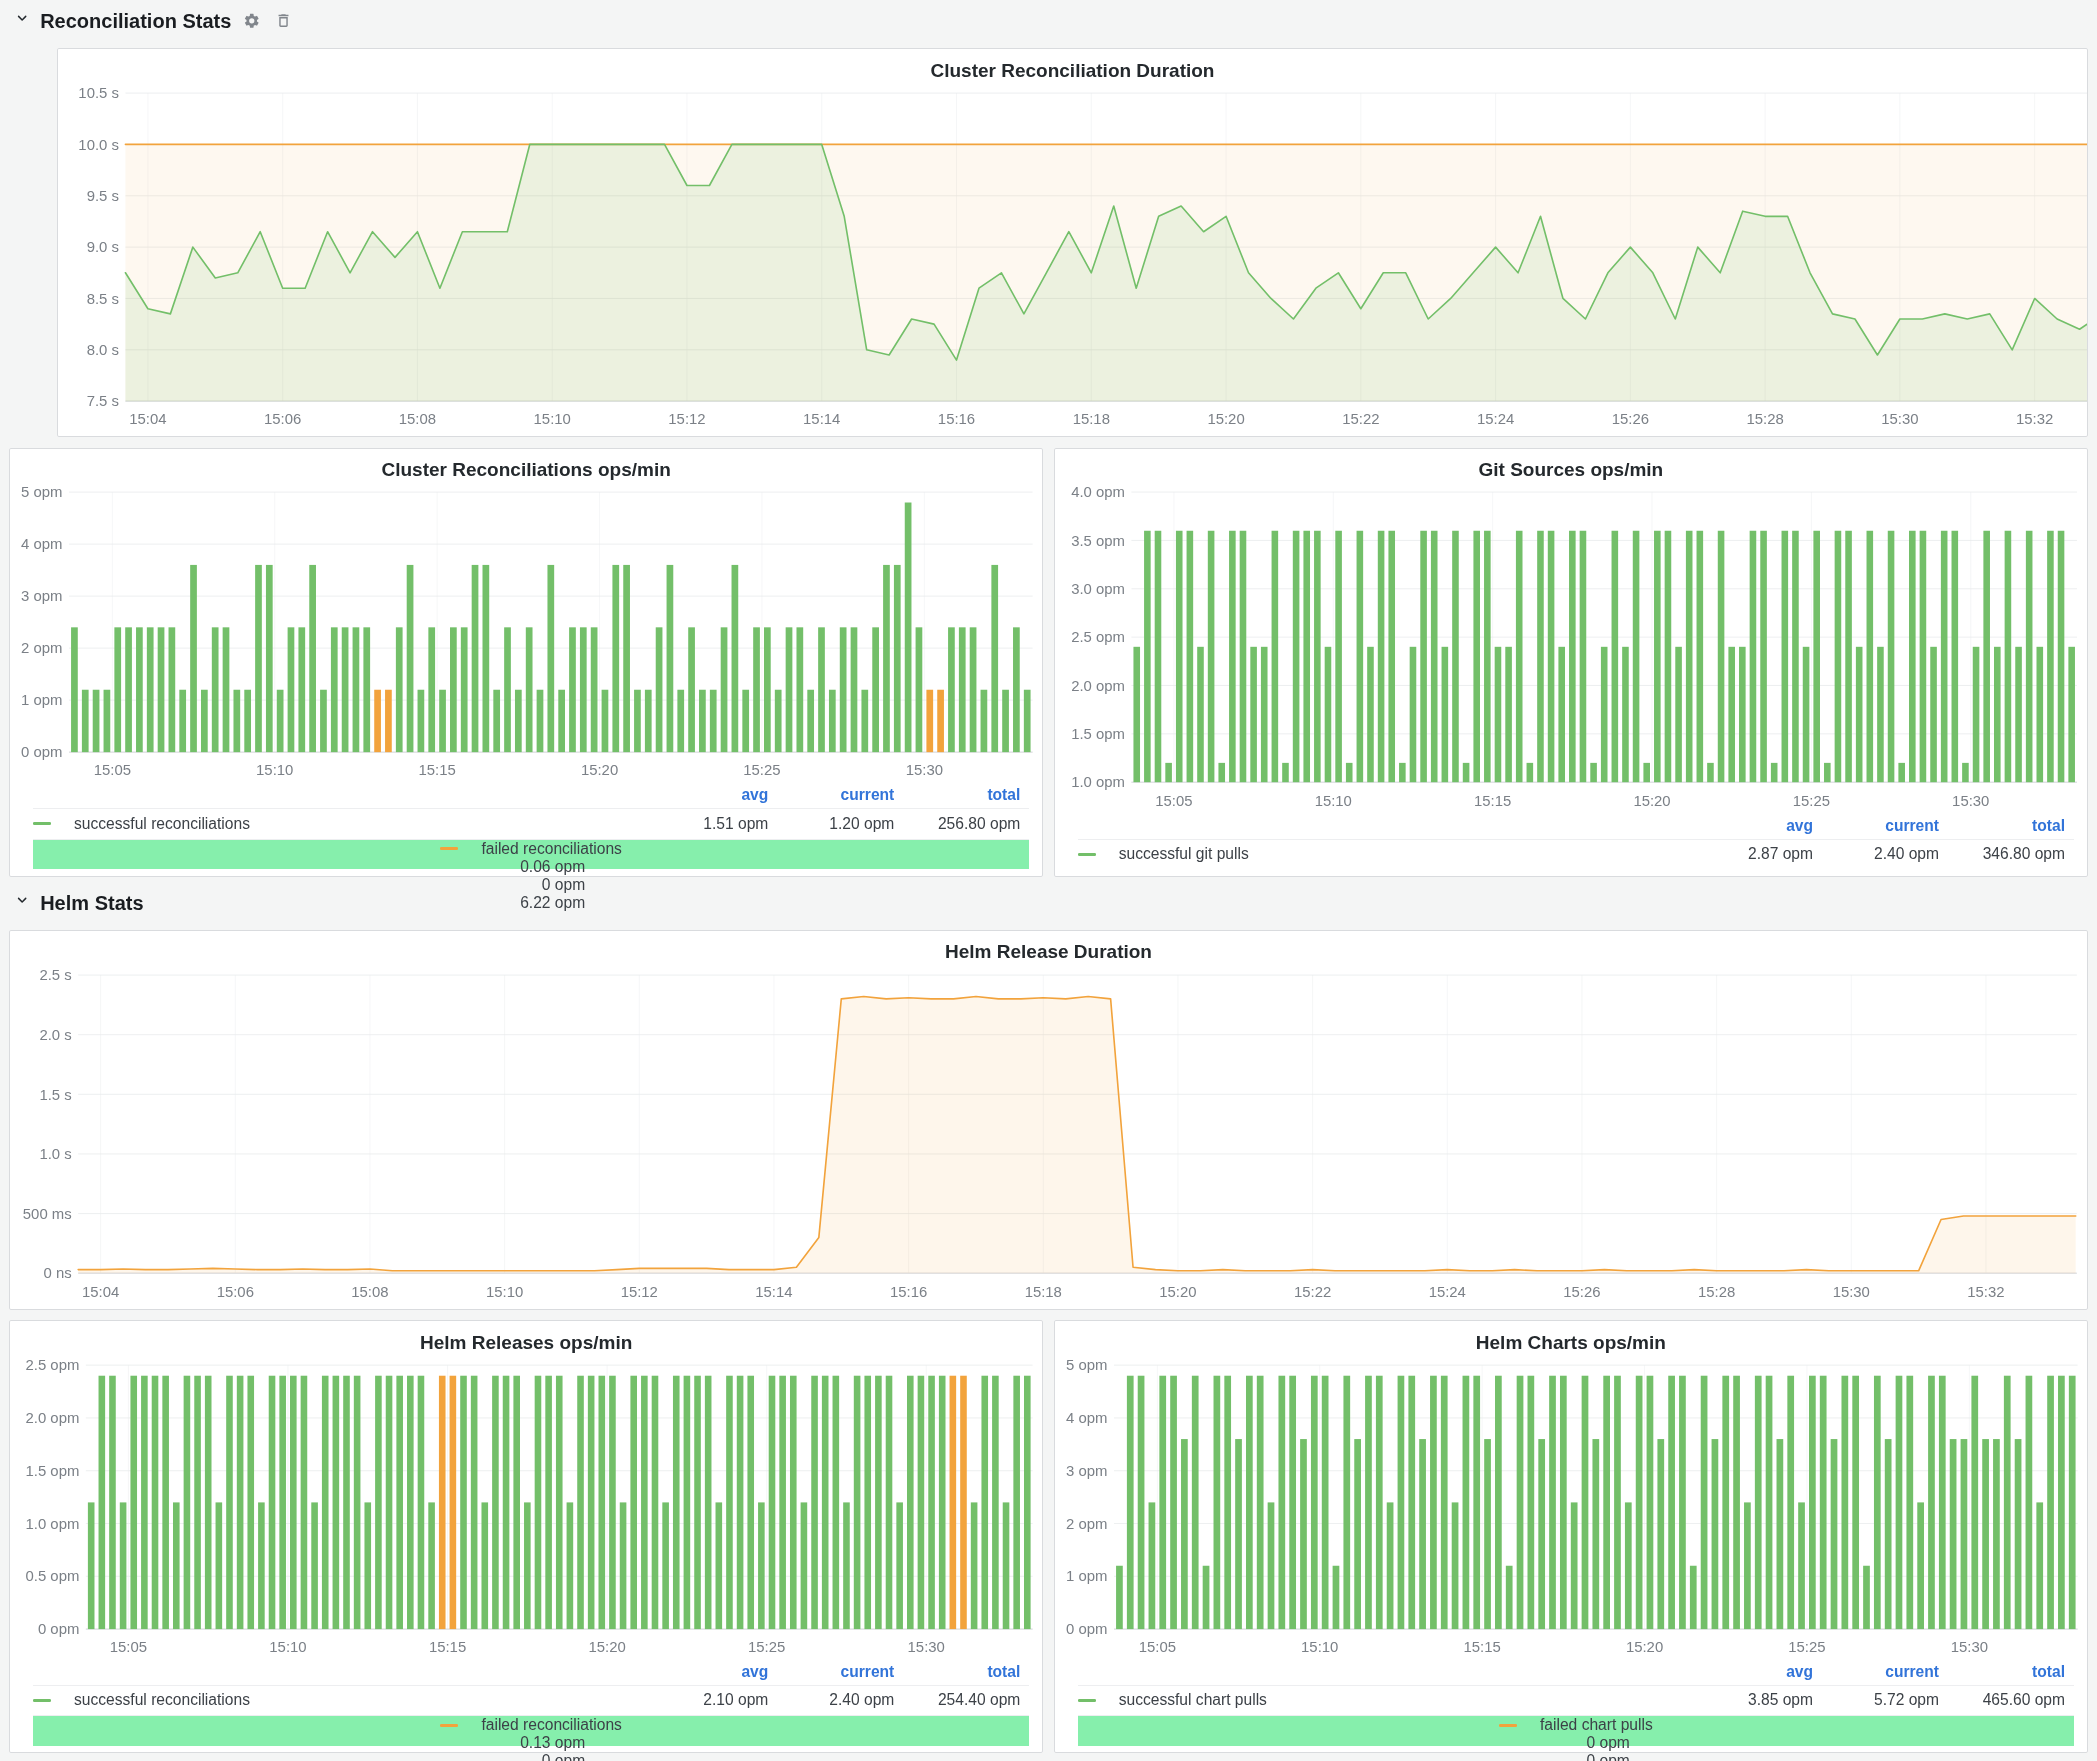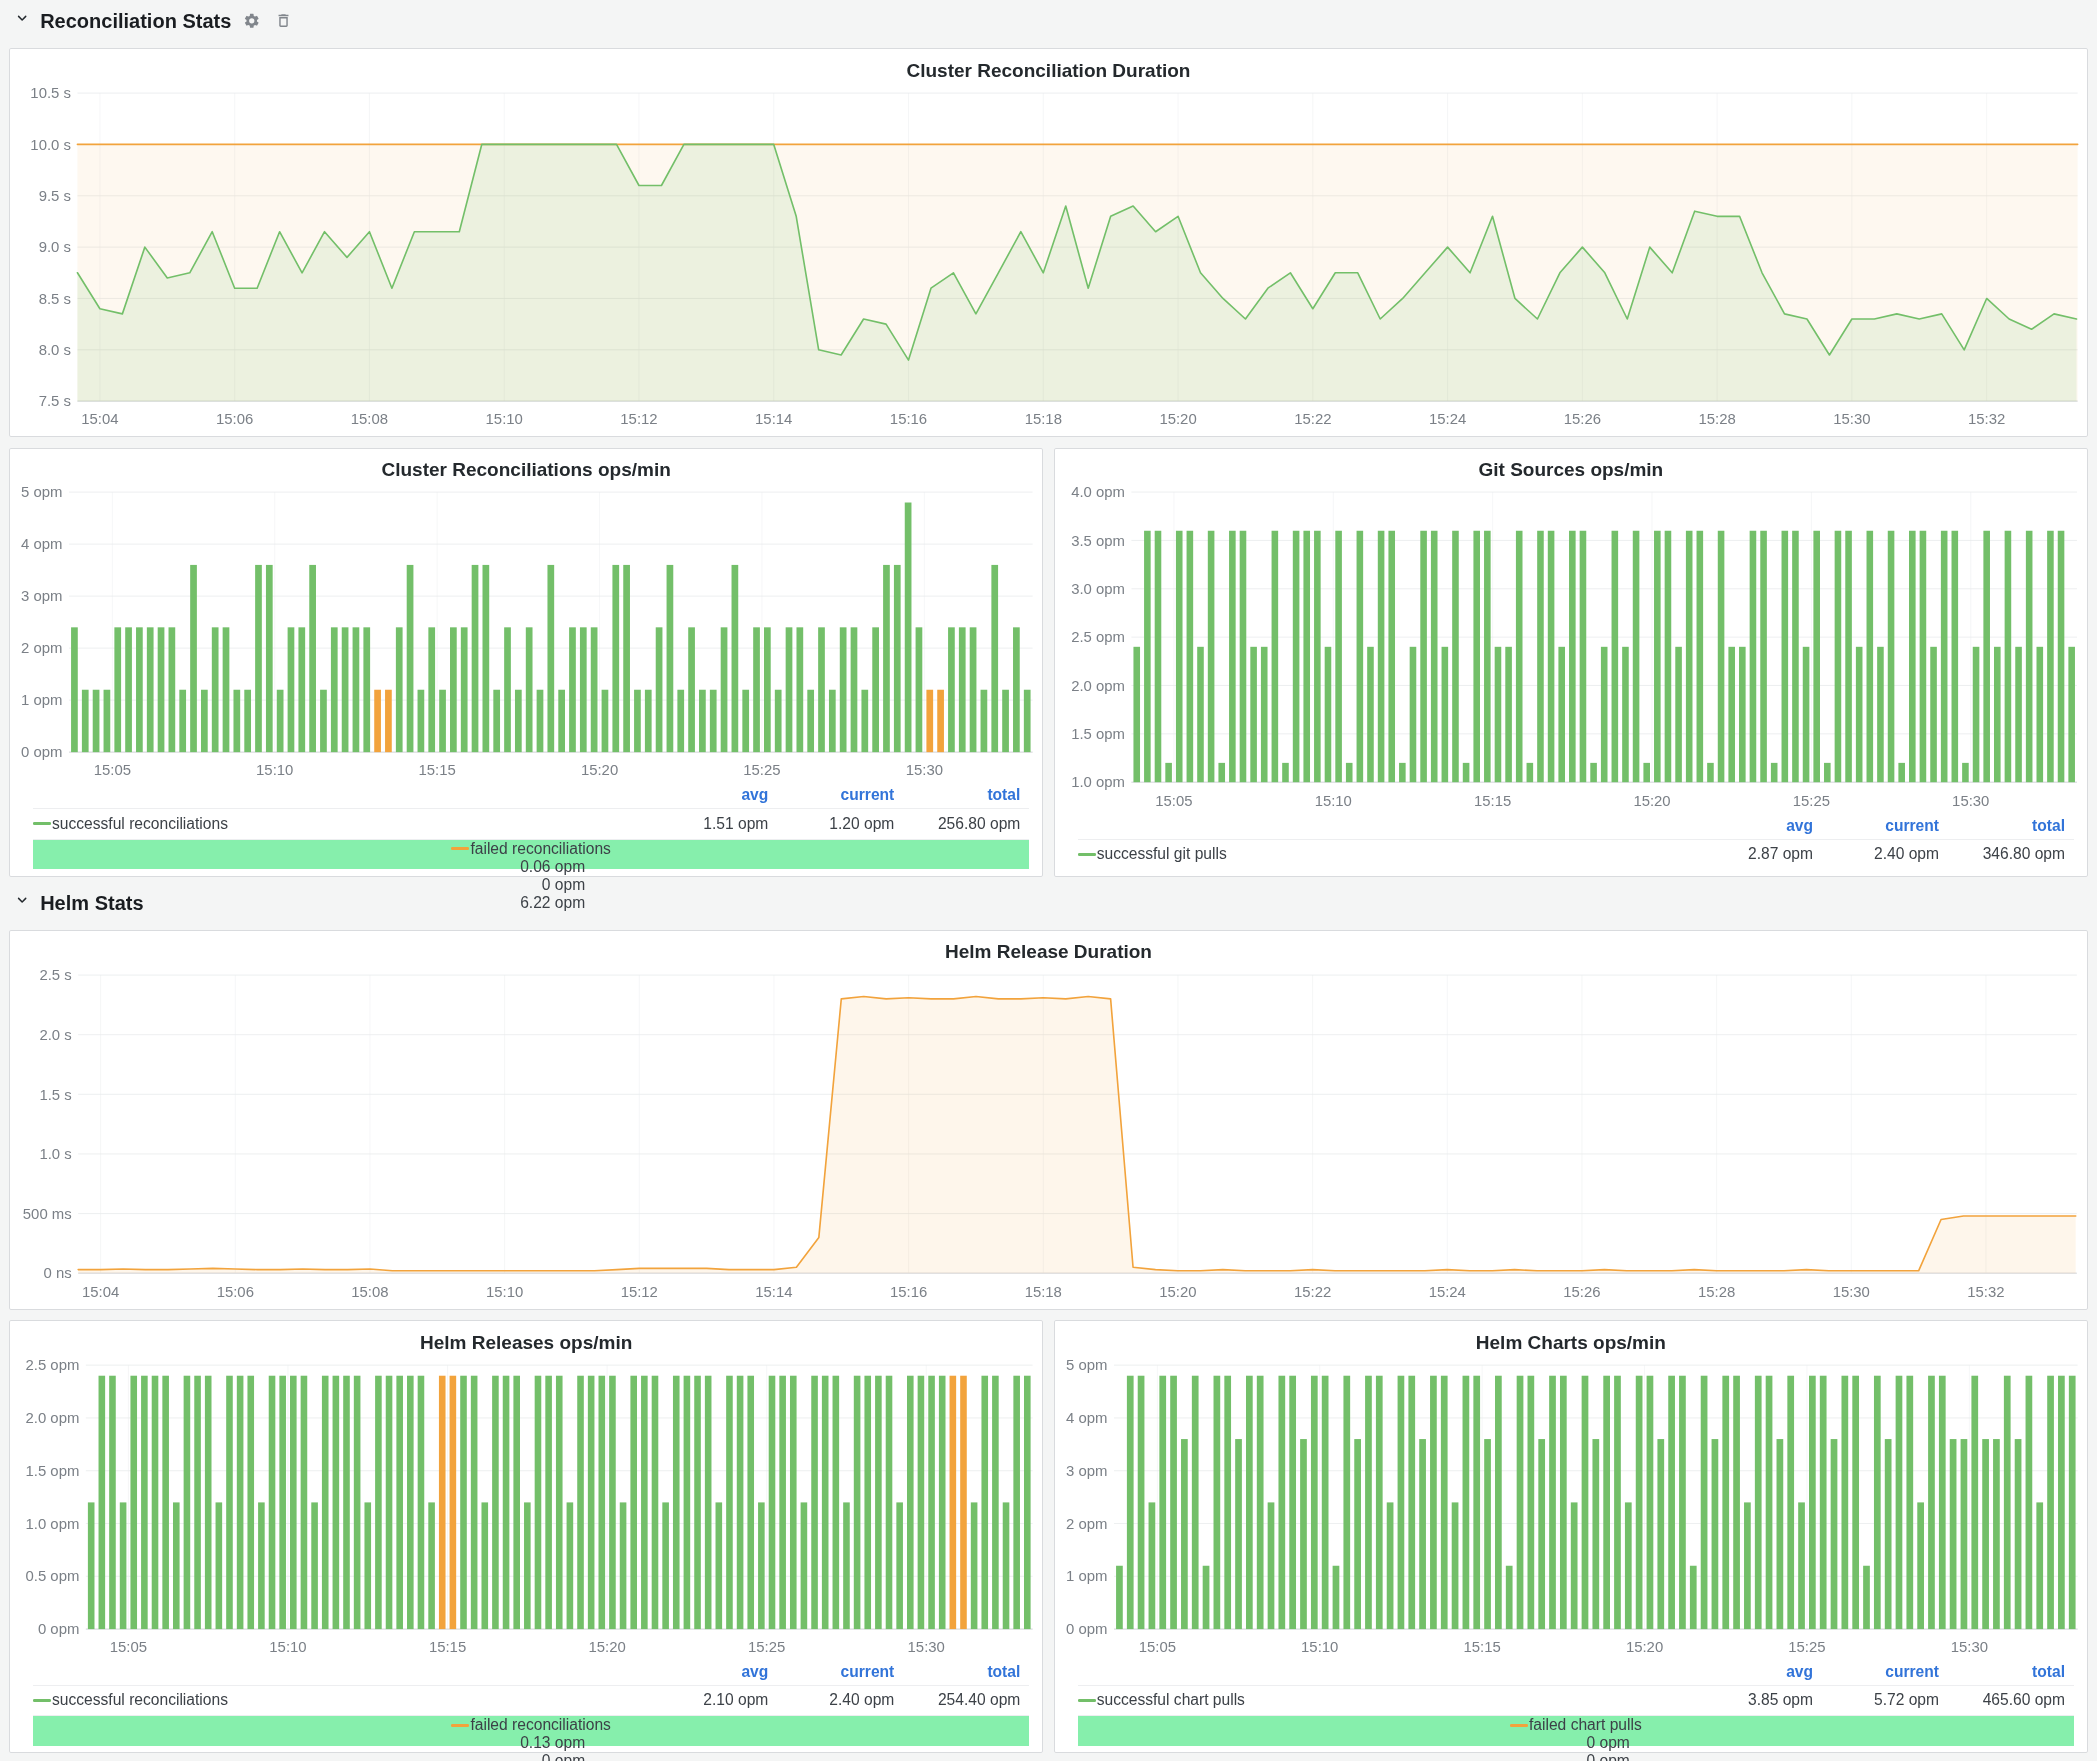--- a/index.html
+++ b/index.html
@@ -15,32 +15,32 @@
   .chev { display:inline-flex; width:15.6px; height:15.6px; align-items:center; justify-content:center; cursor:pointer; }
   .section-title { font-size:20px; font-weight:700; color:#1A1D21; cursor:pointer; }
   .icon-btn { display:inline-flex; width:21px; height:21px; align-items:center; justify-content:center; cursor:pointer; opacity:.75; }
   .icon-btn:first-of-type { margin-left:9px; }
   .panel { background:#FFFFFF; border:0.6px solid #D9DBDE; border-radius:1.9px; display:flex; flex-direction:column; padding:2.6px 0 5.2px; }
   .panel-title { text-align:center; font-size:19px; font-weight:600; color:#24292D; padding:7.8px 0 2.6px; cursor:pointer; }
   .chart { flex:1; min-height:0; position:relative; overflow:hidden; }
   svg text { font-family:"Liberation Sans", sans-serif; }
   .row { display:flex; gap:10.4px; }
   .row .panel { flex:1 1 0; min-width:0; }
-  .panel-full-1 { height:389px; }
+  .panel-full-1 { height:389px;margin-left:48px; }
   .row-mid .panel { height:429px; }
   .panel-full-2 { height:380px; }
   .row-bot .panel { height:433px; }
   
   .legend { padding:1.3px 13px 1.3px 23px; }
   .lg-head { display:flex; align-items:center; height:26px; }
   .lg-spacer { flex:1; }
   .lg-col { width:126px; text-align:right; padding-right:9px; font-size:15.6px; font-weight:700; color:#3274D9; cursor:pointer; }
   .lg-row { display:flex; align-items:center; height:30.5px; border-top:0.6px solid #EDEEF0; }
   .lg-row.alt { background:#86efac;flex-direction:column; }
-  .lg-series { flex:1; display:flex; align-items:center; gap:1px; font-size:15.6px; color:#3C4147; cursor:pointer; }
+  .lg-series { flex:1; display:flex; align-items:center; gap:23px; font-size:15.6px; color:#3C4147; cursor:pointer; }
   .dash { width:18px; height:2.6px; border-radius:1.3px; display:inline-block; flex:0 0 auto; }
   .lg-val { width:126px; text-align:right; padding-right:9px; font-size:15.6px; color:#3C4147; }
 </style>
 </head>
 <body>
 
 <div class="page">
 
   <div class="section-head">
     <span class="chev">

